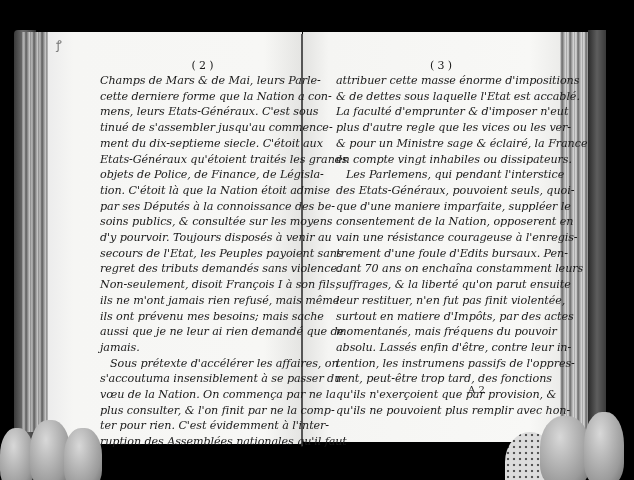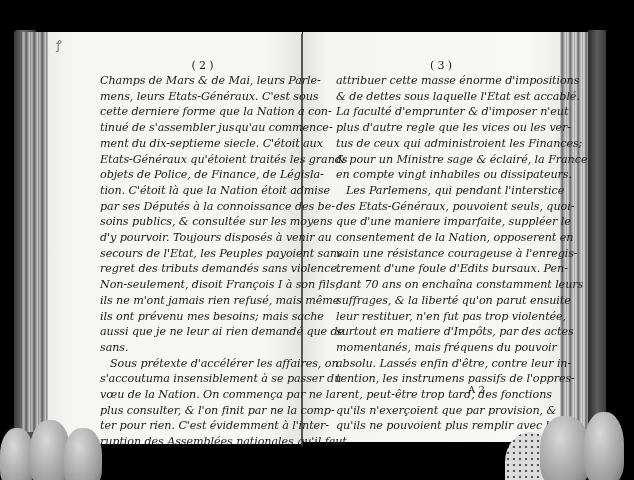--- a/index.html
+++ b/index.html
@@ -76,65 +76,64 @@
   <div class="page page-left"></div>
   <div class="page page-right"></div>
   <div class="gutter"></div>
 
   <span class="margin-mark">ꝭ</span>
 
   <div class="text-block left-text">
     <div class="page-num">( 2 )</div>
     <div id="left-lines">
         <span class="line it">Champs de Mars &amp; de Mai, leurs Parle-</span>
+        <span class="line">cette derniere forme que la Nation a con-</span>
         <span class="line">mens, leurs Etats-Généraux. C'est sous</span>
-        <span class="line">cette derniere forme que la Nation a con-</span>
         <span class="line">tinué de s'assembler jusqu'au commence-</span>
         <span class="line">ment du dix-septieme siecle. C'étoit aux</span>
         <span class="line">Etats-Généraux qu'étoient traités les grands</span>
         <span class="line">objets de Police, de Finance, de Législa-</span>
         <span class="line">tion. C'étoit là que la Nation étoit admise</span>
         <span class="line">par ses Députés à la connoissance des be-</span>
         <span class="line">soins publics, &amp; consultée sur les moyens</span>
         <span class="line">d'y pourvoir. Toujours disposés à venir au</span>
         <span class="line">secours de l'Etat, les Peuples payoient sans</span>
         <span class="line">regret des tributs demandés sans violence.</span>
         <span class="line it">Non-seulement, disoit François I à son fils,</span>
         <span class="line it">ils ne m'ont jamais rien refusé, mais même</span>
         <span class="line it">ils ont prévenu mes besoins; mais sache</span>
         <span class="line it">aussi que je ne leur ai rien demandé que de</span>
-        <span class="line it last">sans.</span>
+        <span class="line it last">jamais.</span>
         <span class="line indent">Sous prétexte d'accélérer les affaires, on</span>
         <span class="line">s'accoutuma insensiblement à se passer du</span>
         <span class="line">vœu de la Nation. On commença par ne la</span>
         <span class="line">plus consulter, &amp; l'on finit par ne la comp-</span>
         <span class="line">ter pour rien. C'est évidemment à l'inter-</span>
         <span class="line">ruption des Assemblées nationales qu'il faut</span>
       </div>
   </div>
 
   <div class="text-block right-text">
     <div class="page-num">( 3 )</div>
     <div id="right-lines">
         <span class="line">attribuer cette masse énorme d'impositions</span>
         <span class="line">&amp; de dettes sous laquelle l'Etat est accablé.</span>
         <span class="line">La faculté d'emprunter &amp; d'imposer n'eut</span>
         <span class="line">plus d'autre regle que les vices ou les ver-</span>
-        <span class="line">tus de ceux qui administroient les Finances;</span>
         <span class="line">&amp; pour un Ministre sage &amp; éclairé, la France</span>
         <span class="line last">en compte vingt inhabiles ou dissipateurs.</span>
         <span class="line indent">Les Parlemens, qui pendant l'interstice</span>
         <span class="line">des Etats-Généraux, pouvoient seuls, quoi-</span>
         <span class="line">que d'une maniere imparfaite, suppléer le</span>
         <span class="line">consentement de la Nation, opposerent en</span>
         <span class="line">vain une résistance courageuse à l'enregis-</span>
         <span class="line">trement d'une foule d'Edits bursaux. Pen-</span>
         <span class="line">dant 70 ans on enchaîna constamment leurs</span>
         <span class="line">suffrages, &amp; la liberté qu'on parut ensuite</span>
-        <span class="line">leur restituer, n'en fut pas trop violentée,</span>
+        <span class="line">leur restituer, n'en fut pas finit violentée,</span>
         <span class="line">surtout en matiere d'Impôts, par des actes</span>
         <span class="line">momentanés, mais fréquens du pouvoir</span>
         <span class="line">absolu. Lassés enfin d'être, contre leur in-</span>
         <span class="line">tention, les instrumens passifs de l'oppres-</span>
         <span class="line">rent, peut-être trop tard, des fonctions</span>
         <span class="line">qu'ils n'exerçoient que par provision, &amp;</span>
         <span class="line">qu'ils ne pouvoient plus remplir avec hon-</span>
       </div>
   </div>
 

